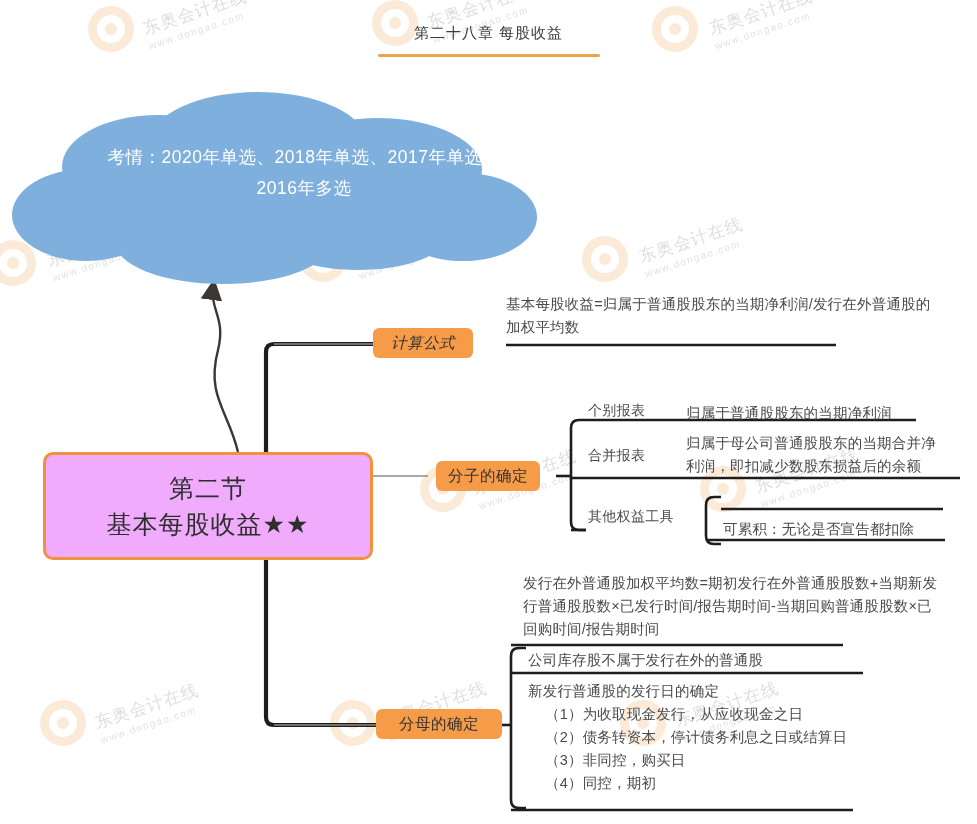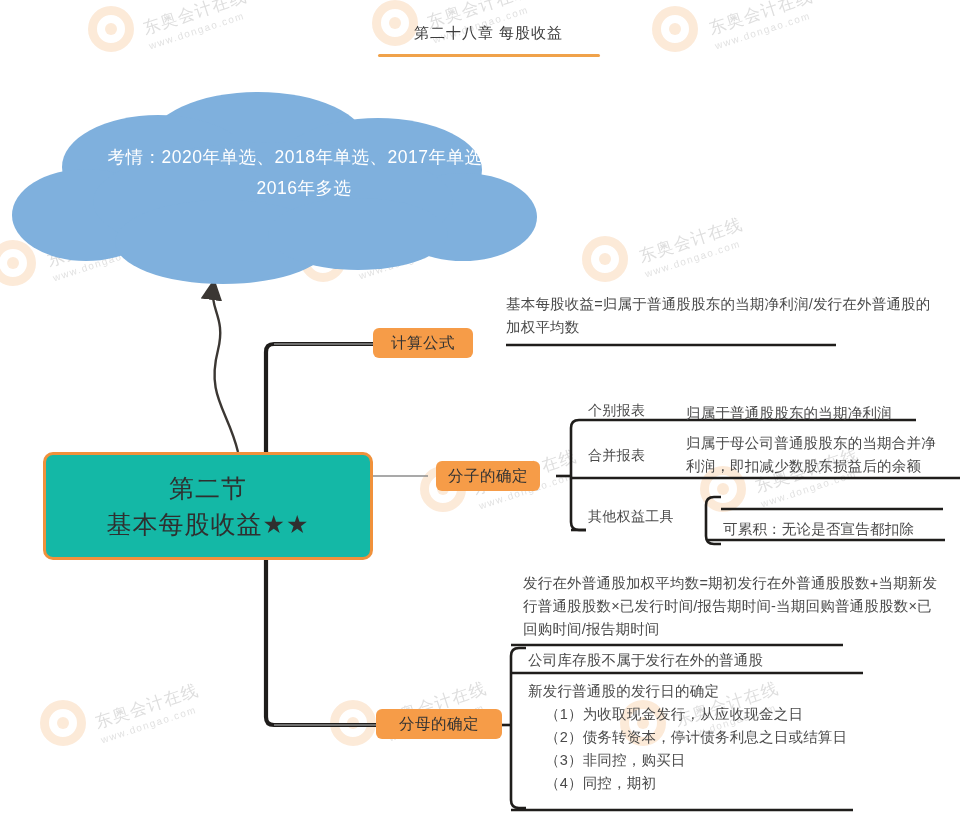--- a/index.html
+++ b/index.html
@@ -55,38 +55,38 @@
   .cloud-wrap svg{ display:block; }
   .cloud-text{
     position:absolute; left:96px; top:60px; width:400px;
     color:#ffffff; font-size:17.5px; line-height:31px; letter-spacing:.5px;
     z-index:4;
   }
 
   
   .central{
     position:absolute; left:43px; top:452px; width:330px; height:108px;
-    border:3px solid #f0913b; border-radius:10px; background:#14b8a6;
+    border:3px solid #f0913b; border-radius:10px; background:#f0abfc;
     display:flex; align-items:center; justify-content:center;
     text-align:center; z-index:4;
   }
   .central-text{ font-size:25px; line-height:36px; color:#2f2f2f; letter-spacing:1px;}
 
   
   .links{ position:absolute; inset:0; z-index:2; }
 
   
   .pill{
     position:absolute; z-index:4;
     background:#f69c48; border-radius:6px;
     color:#333; font-size:15.5px; letter-spacing:.5px;
     display:flex; align-items:center; justify-content:center;
     height:30px; padding:0 12px;
   }
-  #pill-formula{ left:373px; top:328px; width:100px; }
+  #pill-formula{ left:373px; top:328px; width:100px;font-style:italic; }
   #pill-numerator{ left:436px; top:461px; width:104px; }
   #pill-denominator{ left:376px; top:709px; width:126px; }
 
   
   .leaf{
     position:absolute; z-index:4;
     font-size:14.5px; line-height:23px; color:#4a4a4a; letter-spacing:.2px;
   }
   .sublabel{
     position:absolute; z-index:4;

